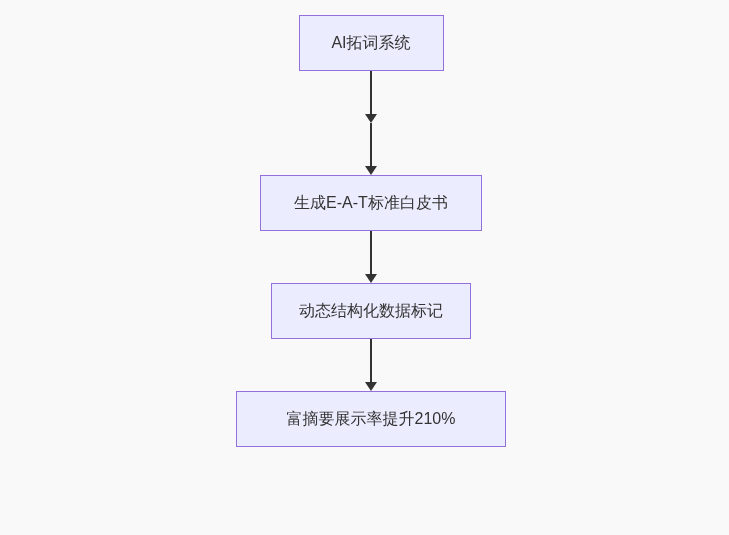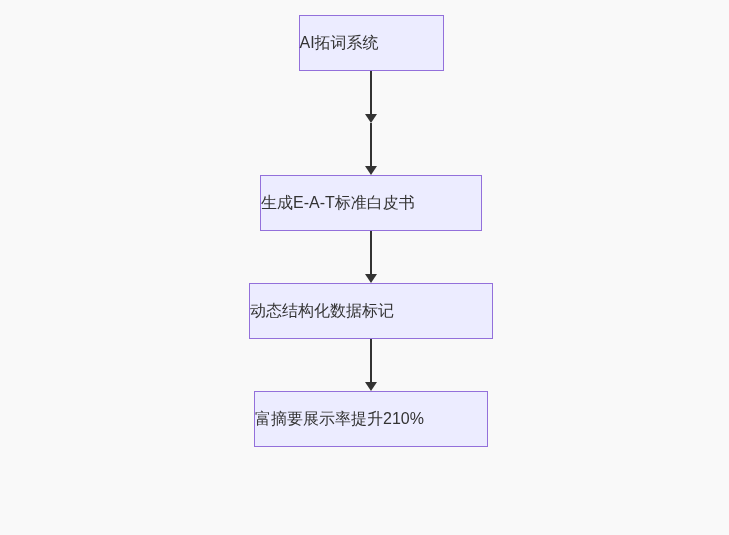--- a/index.html
+++ b/index.html
@@ -23,30 +23,31 @@
     flex-direction: column;
     align-items: center;
   }
   .node {
     box-sizing: border-box;
     height: 56px;
     background: #ECECFF;
     border: 1.5px solid #9370DB;
     display: flex;
     align-items: center;
+    justify-content: center;
     color: #333333;
     font-size: 16px;
     line-height: 1;
     white-space: nowrap;
   }
   .node.n1 { width: 145px; }
   .node.n2 { width: 193px; }
   .node.n3 { width: 222px; }
-  .node.n4 { width: 244px; }
-  .node.n5 { width: 234px; }
+  .node.n4 { width: 200px; }
+  .node.n5 { width: 270px; }
   .arrow {
     position: relative;
     width: 14px;
     height: 52px;
     display: flex;
     flex-direction: column;
     align-items: center;
   }
   .arrow .shaft {
     width: 2px;

